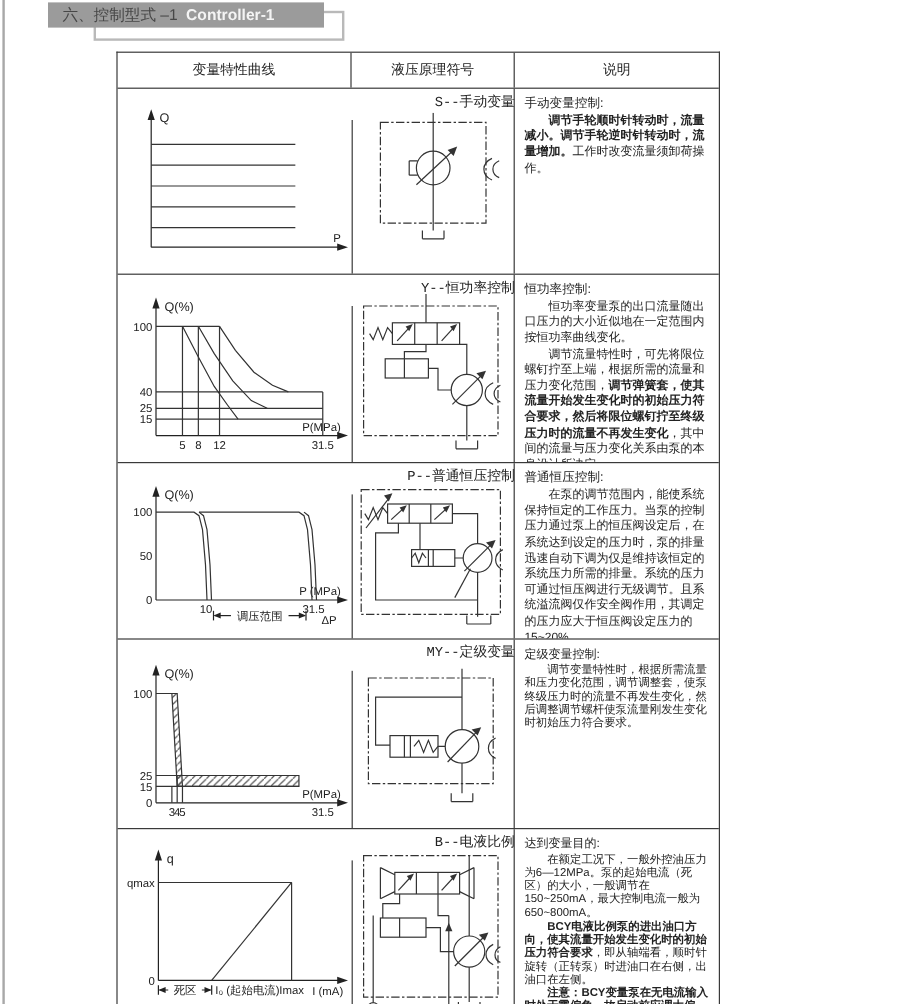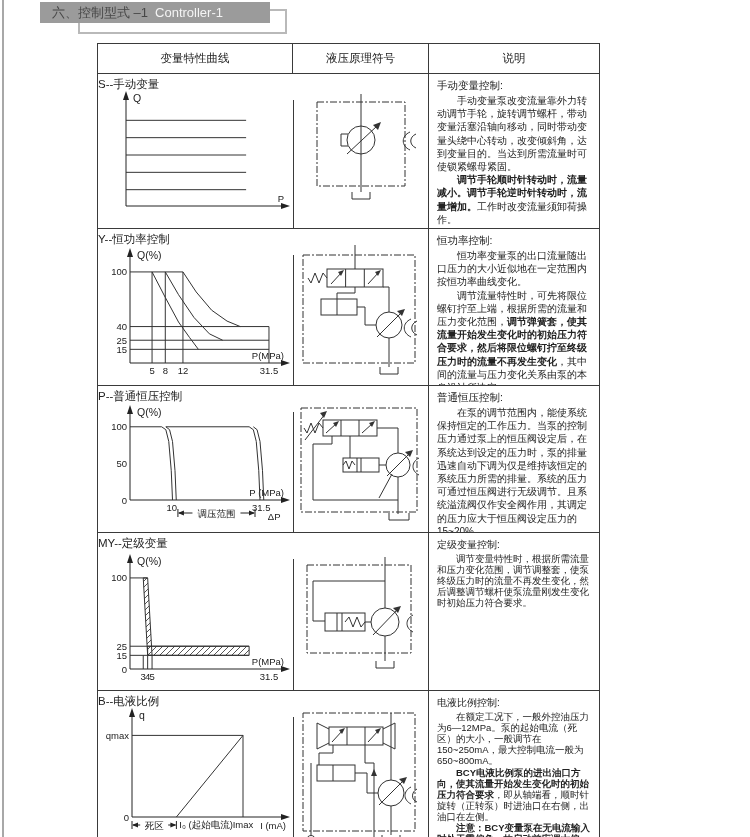--- a/index.html
+++ b/index.html
@@ -6,33 +6,33 @@
   body{
     width:750px;height:837px;position:relative;overflow:hidden;
     background:#ffffff;font-family:"Liberation Sans","DejaVu Sans",sans-serif;color:#222;
   }
   .page-edge{position:absolute;left:2px;top:0;width:2px;height:837px;background:#a8a8a8;}
   
   .title-shadow{position:absolute;left:78px;top:9px;width:205px;height:21px;background:#fff;border:2px solid #b9b9b9;}
   .title-bar{position:absolute;left:40px;top:2px;width:230px;height:21px;background:#9b9b9b;
     display:flex;align-items:center;padding-left:12px;box-sizing:border-box;gap:7px;}
   .title-cn{font-weight:normal;font-size:13px;color:#474747;white-space:nowrap;}
-  .title-en{font-weight:normal;font-size:13px;color:#f4f4f4;white-space:nowrap;}
+  .title-en{font-weight:bold;font-size:13px;color:#f4f4f4;white-space:nowrap;}
   
   .tbl{position:absolute;left:97px;top:43px;width:503px;height:794px;border:1px solid #3a3a3a;border-bottom:none;box-sizing:border-box;}
   .hdr{position:absolute;left:0;top:0;width:100%;height:30px;border-bottom:1px solid #3a3a3a;box-sizing:border-box;display:flex;}
   .hcell{display:flex;align-items:center;justify-content:center;font-size:11.5px;color:#222;box-sizing:border-box;}
   .hc1{width:195px;border-right:1px solid #3a3a3a;}
   .hc2{width:136px;border-right:1px solid #3a3a3a;}
   .hc3{flex:1;}
   .row{position:absolute;left:0;width:100%;box-sizing:border-box;border-bottom:1px solid #3a3a3a;}
   .row.last{border-bottom:none;}
   .left{position:absolute;left:0;top:0;bottom:0;width:331px;border-right:1px solid #3a3a3a;box-sizing:border-box;}
   .mid-div{position:absolute;left:195px;top:26px;bottom:0;width:0;border-left:1px solid #3a3a3a;}
-  .row-title{position:absolute;left:0;top:3px;width:331px;text-align:left;font-size:11.5px;color:#222;}
+  .row-title{position:absolute;left:0;top:3px;width:331px;text-align:right;font-size:11.5px;color:#222;font-family:Liberation Mono, monospace;}
   .chart{position:absolute;left:2px;}
   .sym{position:absolute;}
   .sym *{stroke:#333;fill:none;stroke-width:1;}
   .sym .ah{fill:#333;stroke:none;}
   .sym .dd{stroke-dasharray:7 2 2 2;}
   .sym text{fill:#222;stroke:none;font-size:10px;text-anchor:middle;}
   svg text{font-family:"Liberation Sans","DejaVu Sans",sans-serif;}
   .desc{position:absolute;left:331px;right:0;top:0;bottom:0;padding:5px 7px 0 8px;overflow:hidden;}
   .desc-h{font-size:10.5px;margin:0 0 1px 0;}
   .desc p{margin:0;text-indent:2em;}
@@ -84,21 +84,20 @@
         <line x1="50" y1="60" x2="80" y2="32"></line>
         <polygon class="ah" points="84,28 76,31 81,36"></polygon>
         <path d="M44,40 v12 M44,40 h7 M44,52 h7"></path>
         <path d="M113,38 c-9,4 -9,14 0,18 M119,40 c-7,3 -7,11 0,14"></path>
         <path d="M55,98 v7 M73,98 v7 M55,105 h18"></path>
       </svg>
     </div>
     <div class="desc d10">
       <div class="desc-h">手动变量控制:</div>
       <div>
-          <p><span>手动变量泵改变流量靠外力转动调节手轮，旋转调节螺杆，带动变量活塞沿轴向移动，同时带动变量头绕中心转动，改变倾斜角，达到变量目的。当达到所需流量时可使锁紧螺母紧固。</span></p>
           <p><span class="b">调节手轮顺时针转动时，流量减小。调节手轮逆时针转动时，流量增加。</span><span>工作时改变流量须卸荷操作。</span></p>
         </div>
     </div>
   </div>
 
   <div class="row" style="top:185px;height:157px;">
     <div class="left">
       <div class="row-title">Y--恒功率控制</div>
       <div class="mid-div"></div>
       <svg class="chart" style="top:18px;" width="192" height="134">
@@ -335,21 +334,21 @@
         <line x1="94" y1="10" x2="94" y2="77"></line>
         <line x1="94" y1="103" x2="94" y2="132"></line>
         <path d="M85,132 v7 M103,132 v7 M85,139 h18"></path>
         <path d="M14,60 v72"></path>
         <circle cx="14" cy="137" r="4.5"></circle>
         <path d="M114,84 c-8,4 -8,13 0,17 M120,86 c-6,3 -6,11 0,13"></path>
         <text x="77" y="149">P</text>
       </svg>
     </div>
     <div class="desc d95">
-      <div class="desc-h">电液比例控制:</div>
+      <div class="desc-h">达到变量目的:</div>
       <div>
           <p><span>在额定工况下，一般外控油压力为6—12MPa。泵的起始电流（死区）的大小，一般调节在150~250mA，最大控制电流一般为650~800mA。</span></p>
           <p><span class="b">BCY电液比例泵的进出油口方向，使其流量开始发生变化时的初始压力符合要求</span><span>，即从轴端看，顺时针旋转（正转泵）时进油口在右侧，出油口在左侧。</span></p>
           <p><span class="b">注意：BCY变量泵在无电流输入时处于零偏角，故启动前应调大偏角，以防吸油不足导致油泵损坏。</span></p>
         </div>
     </div>
   </div>
 
 </div>
 

